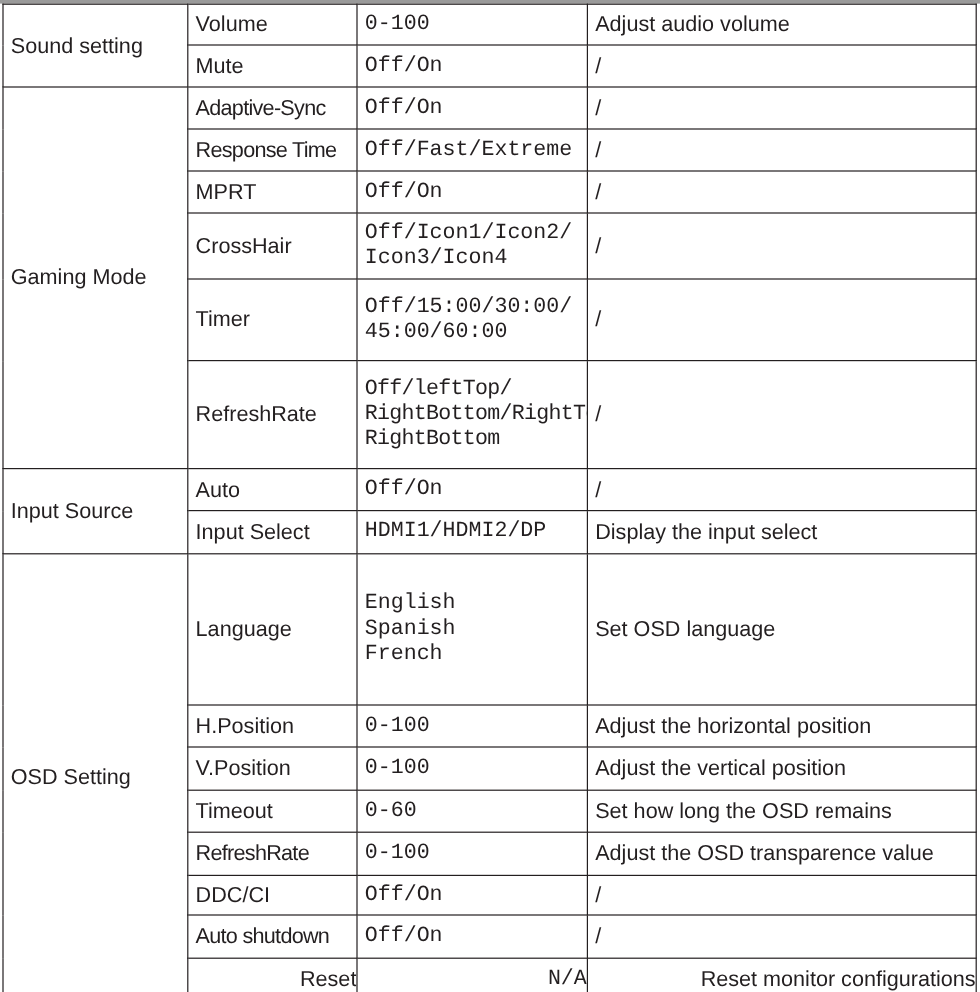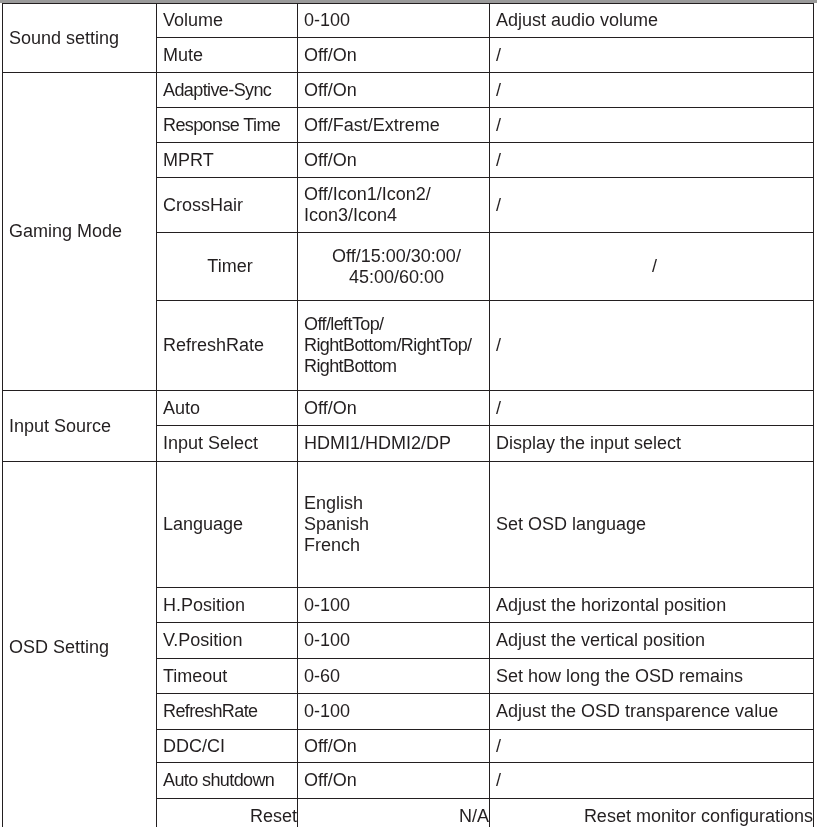--- a/index.html
+++ b/index.html
@@ -3,21 +3,21 @@
 <meta charset="utf-8">
 <style>
   html, body { margin: 0; padding: 0; background: #ffffff; }
   body { width: 817px; height: 827px; overflow: hidden; position: relative;
          font-family: "Liberation Sans", sans-serif; color: #231f20; }
   .topstrip { position: absolute; left: 0; top: 0; width: 817px; height: 3px; background: #9a9a9a; }
   table.osd { position: absolute; left: 2px; top: 3px; border-collapse: collapse; table-layout: fixed; width: 811px; }
   table.osd td { border: 1px solid #231f20; padding: 0 0 0 6px; font-size: 18px; line-height: 21px; vertical-align: middle; white-space: nowrap; overflow: hidden; }
   col.c1 { width: 154px; } col.c2 { width: 141px; } col.c3 { width: 192px; } col.c4 { width: 324px; }
   td.cat { padding-left: 9px; }
-  td .ml { display: block; line-height: 21px; }
+  td .ml { display: block; line-height: 21px; font-family: Liberation Mono, monospace; }
   td.tight { letter-spacing: -0.6px; }
 </style>
 </head>
 <body>
 
 <div class="topstrip"></div>
 
 <table class="osd">
   <colgroup>
       <col class="c1">
@@ -64,21 +64,21 @@
         <td>/</td>
       </tr>
       <tr style="height: 55px;">
         <td>CrossHair</td>
         <td>
           <span class="ml">Off/Icon1/Icon2/</span>
           <span class="ml">Icon3/Icon4</span>
         </td>
         <td>/</td>
       </tr>
-      <tr style="height: 68px; text-align: center;">
+      <tr style="height: 68px;">
         <td>Timer</td>
         <td>
           <span class="ml">Off/15:00/30:00/</span>
           <span class="ml">45:00/60:00</span>
         </td>
         <td>/</td>
       </tr>
       <tr style="height: 90px;">
         <td>RefreshRate</td>
         <td class="tight">

